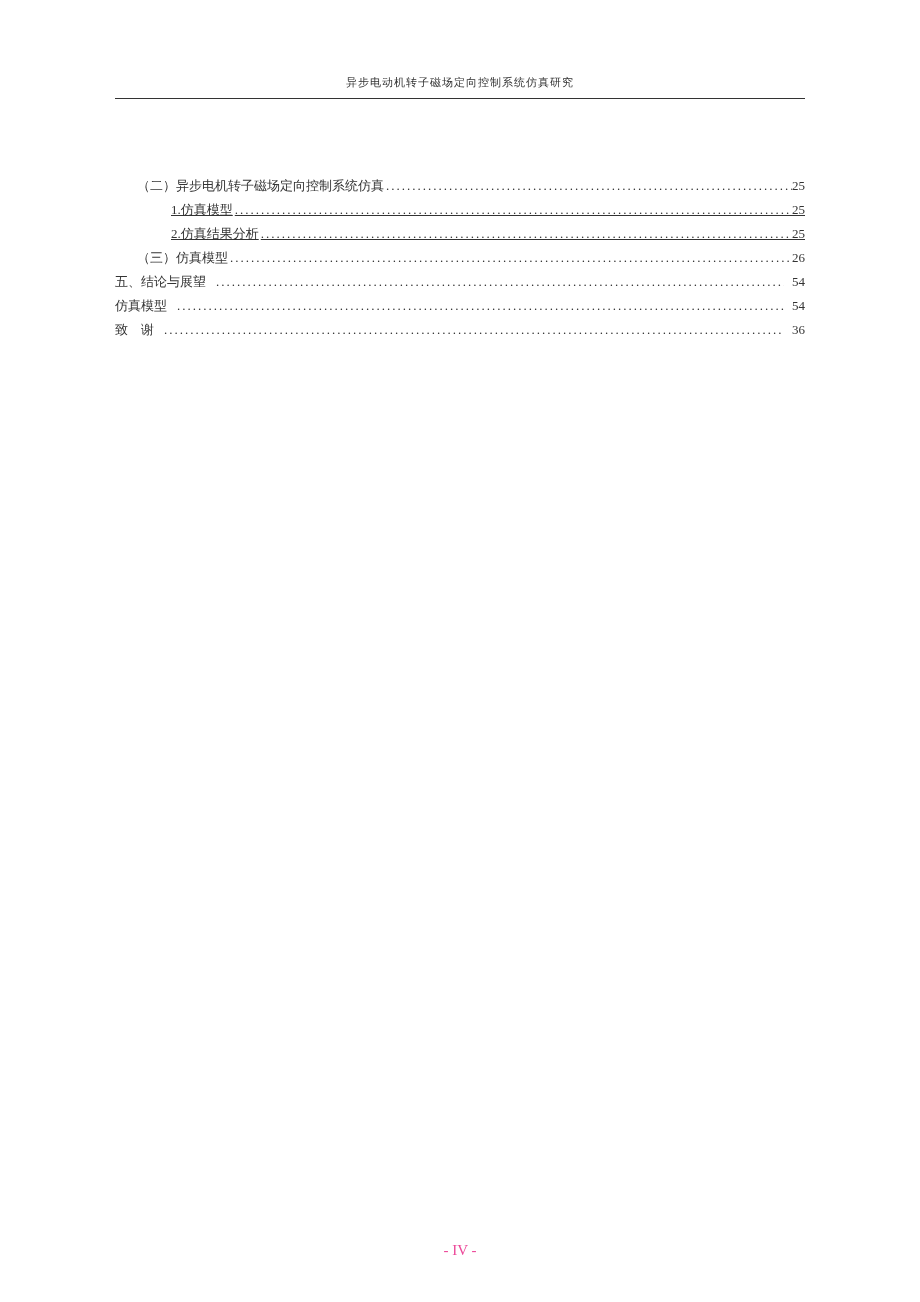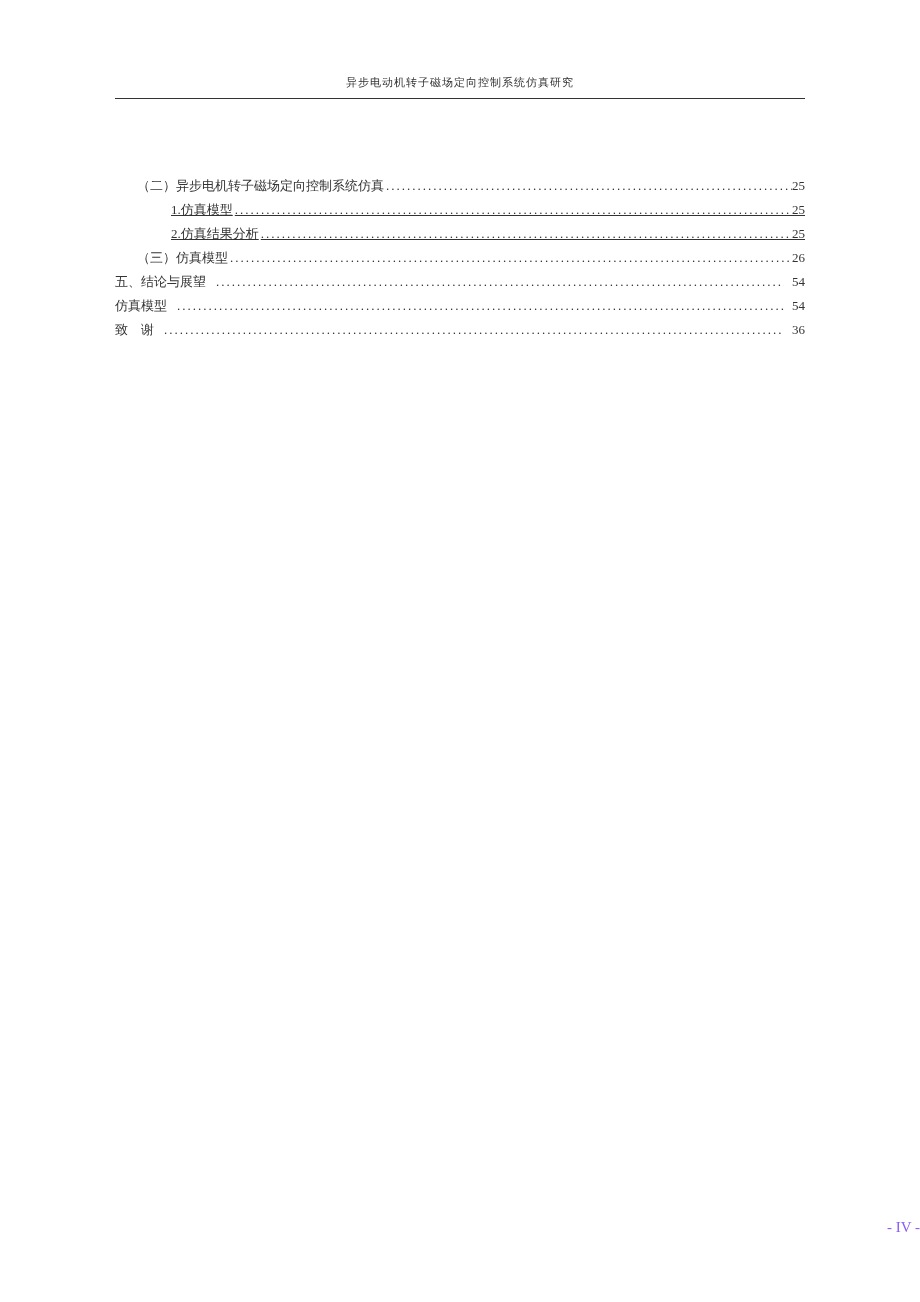--- a/index.html
+++ b/index.html
@@ -55,27 +55,27 @@
       display: block;
     }
     .toc-page {
       flex-shrink: 0;
     }
     .indent-1 { padding-left: 22px; }
     .indent-2 { padding-left: 56px; text-decoration: underline; }
     .indent-0 { padding-left: 0; gap: 8px; }
     .page-number {
       position: absolute;
-      bottom: 66px;
+      bottom: 43px;
       left: 0;
       right: 0;
-      text-align: right;
+      text-align: center;
       font-size: 15px;
       font-family: "Times New Roman", serif;
-      color: #8b5cf6;
+      color: #ec4899;
     }
   </style>
 </head>
 <body>
 
 <div class="page">
   <div class="header-title">异步电动机转子磁场定向控制系统仿真研究</div>
   <div class="header-line"></div>
 
   <div class="toc">

